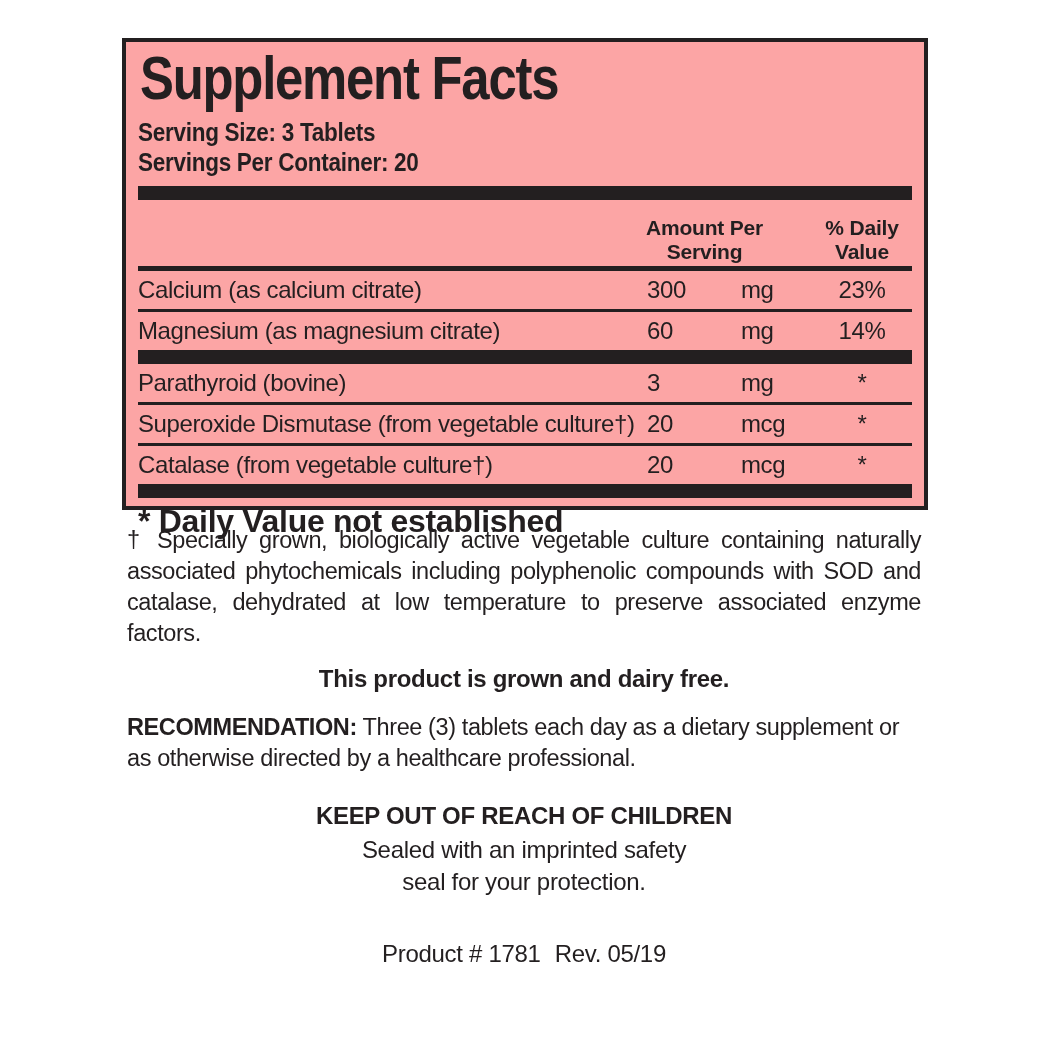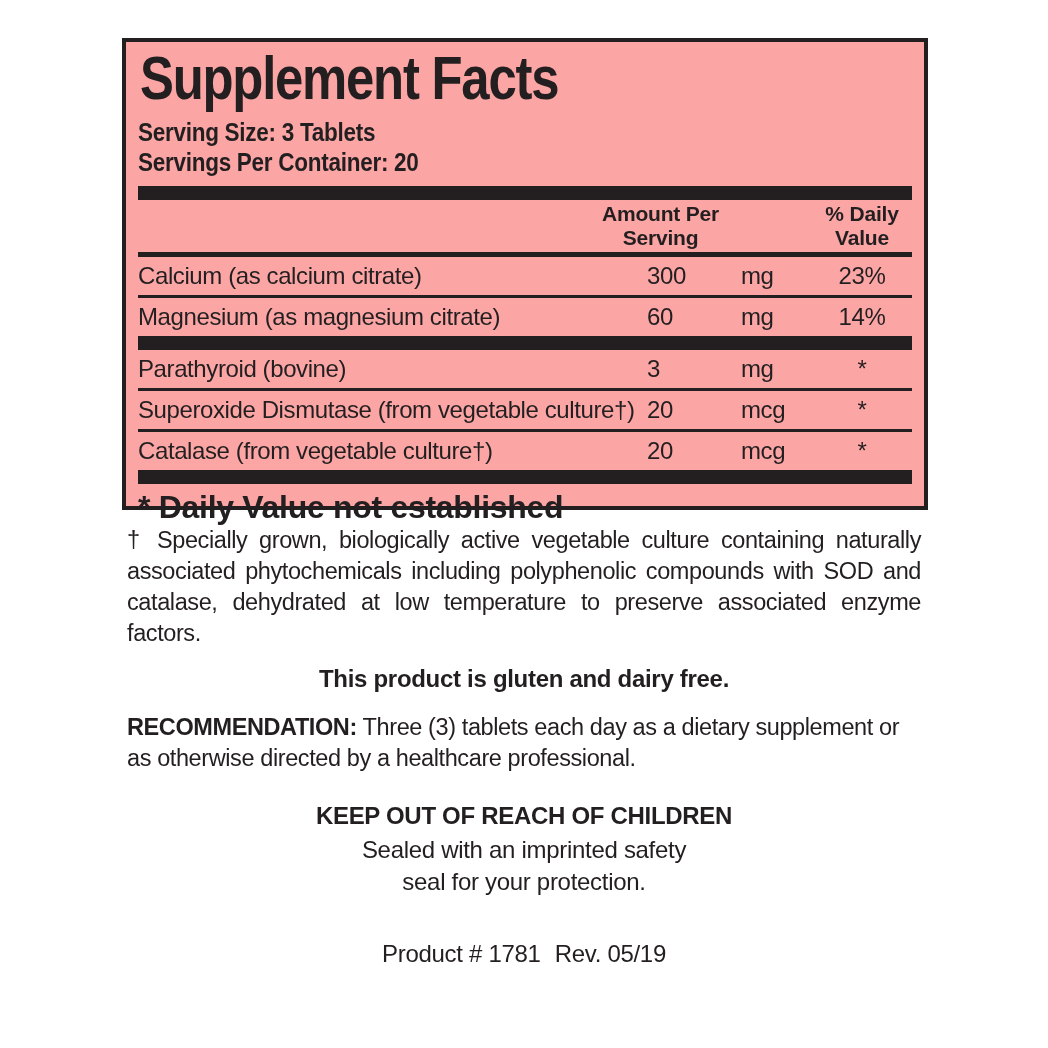--- a/index.html
+++ b/index.html
@@ -25,21 +25,21 @@
     font-size: 25px; font-weight: bold; line-height: 30px;
     letter-spacing: -0.3px; white-space: nowrap;
     transform: scaleX(0.90); transform-origin: left center;
   }
   .serving.first { margin-top: 12px; }
   .bar-thick { height: 14px; background: var(--ink, #231f20); }
   .bar-top { margin-top: 9px; }
   .sep-thin { height: 3px; background: var(--ink, #231f20); }
   .sep-medium { height: 5px; background: var(--ink, #231f20); }
 
-  .hdr-row { display: flex; padding: 2px 0 2px; gap: 44px; }
+  .hdr-row { display: flex; padding: 16px 0 2px; }
   .hdr {
     font-weight: bold; font-size: 21px; line-height: 24px;
     text-align: center; white-space: pre-line; letter-spacing: -0.2px;
   }
   .col-name { flex: 1; min-width: 0; white-space: nowrap; }
   .col-amt  { width: 175px; padding-right: 40px; }
   .col-num  { width: 70px; }
   .col-unit { width: 95px; padding-left: 24px; text-align: left; }
   .col-dv   { width: 100px; text-align: center; }
 
@@ -131,21 +131,21 @@
       </div>
 
     <div class="footnote">* Daily Value not established</div>
   </section>
 
   <div class="body-col">
 
 
     <p class="para justify p-dagger">† Specially grown, biologically active vegetable culture containing naturally associated phytochemicals including polyphenolic compounds with SOD and catalase, dehydrated at low temperature to preserve associated enzyme factors.</p>
 
-    <div class="center-bold">This product is gluten and dairy free.</div>
+    <div class="center-bold">This product is grown and dairy free.</div>
 
     <p class="para p-reco">
       <strong>RECOMMENDATION:</strong>
       <span>Three (3) tablets each day as a dietary supplement or as otherwise directed by a healthcare professional.</span>
     </p>
 
     <div class="center-bold keep-out">KEEP OUT OF REACH OF CHILDREN</div>
 
     <div class="store-block">
       <div class="store-line">Sealed with an imprinted safety</div>

